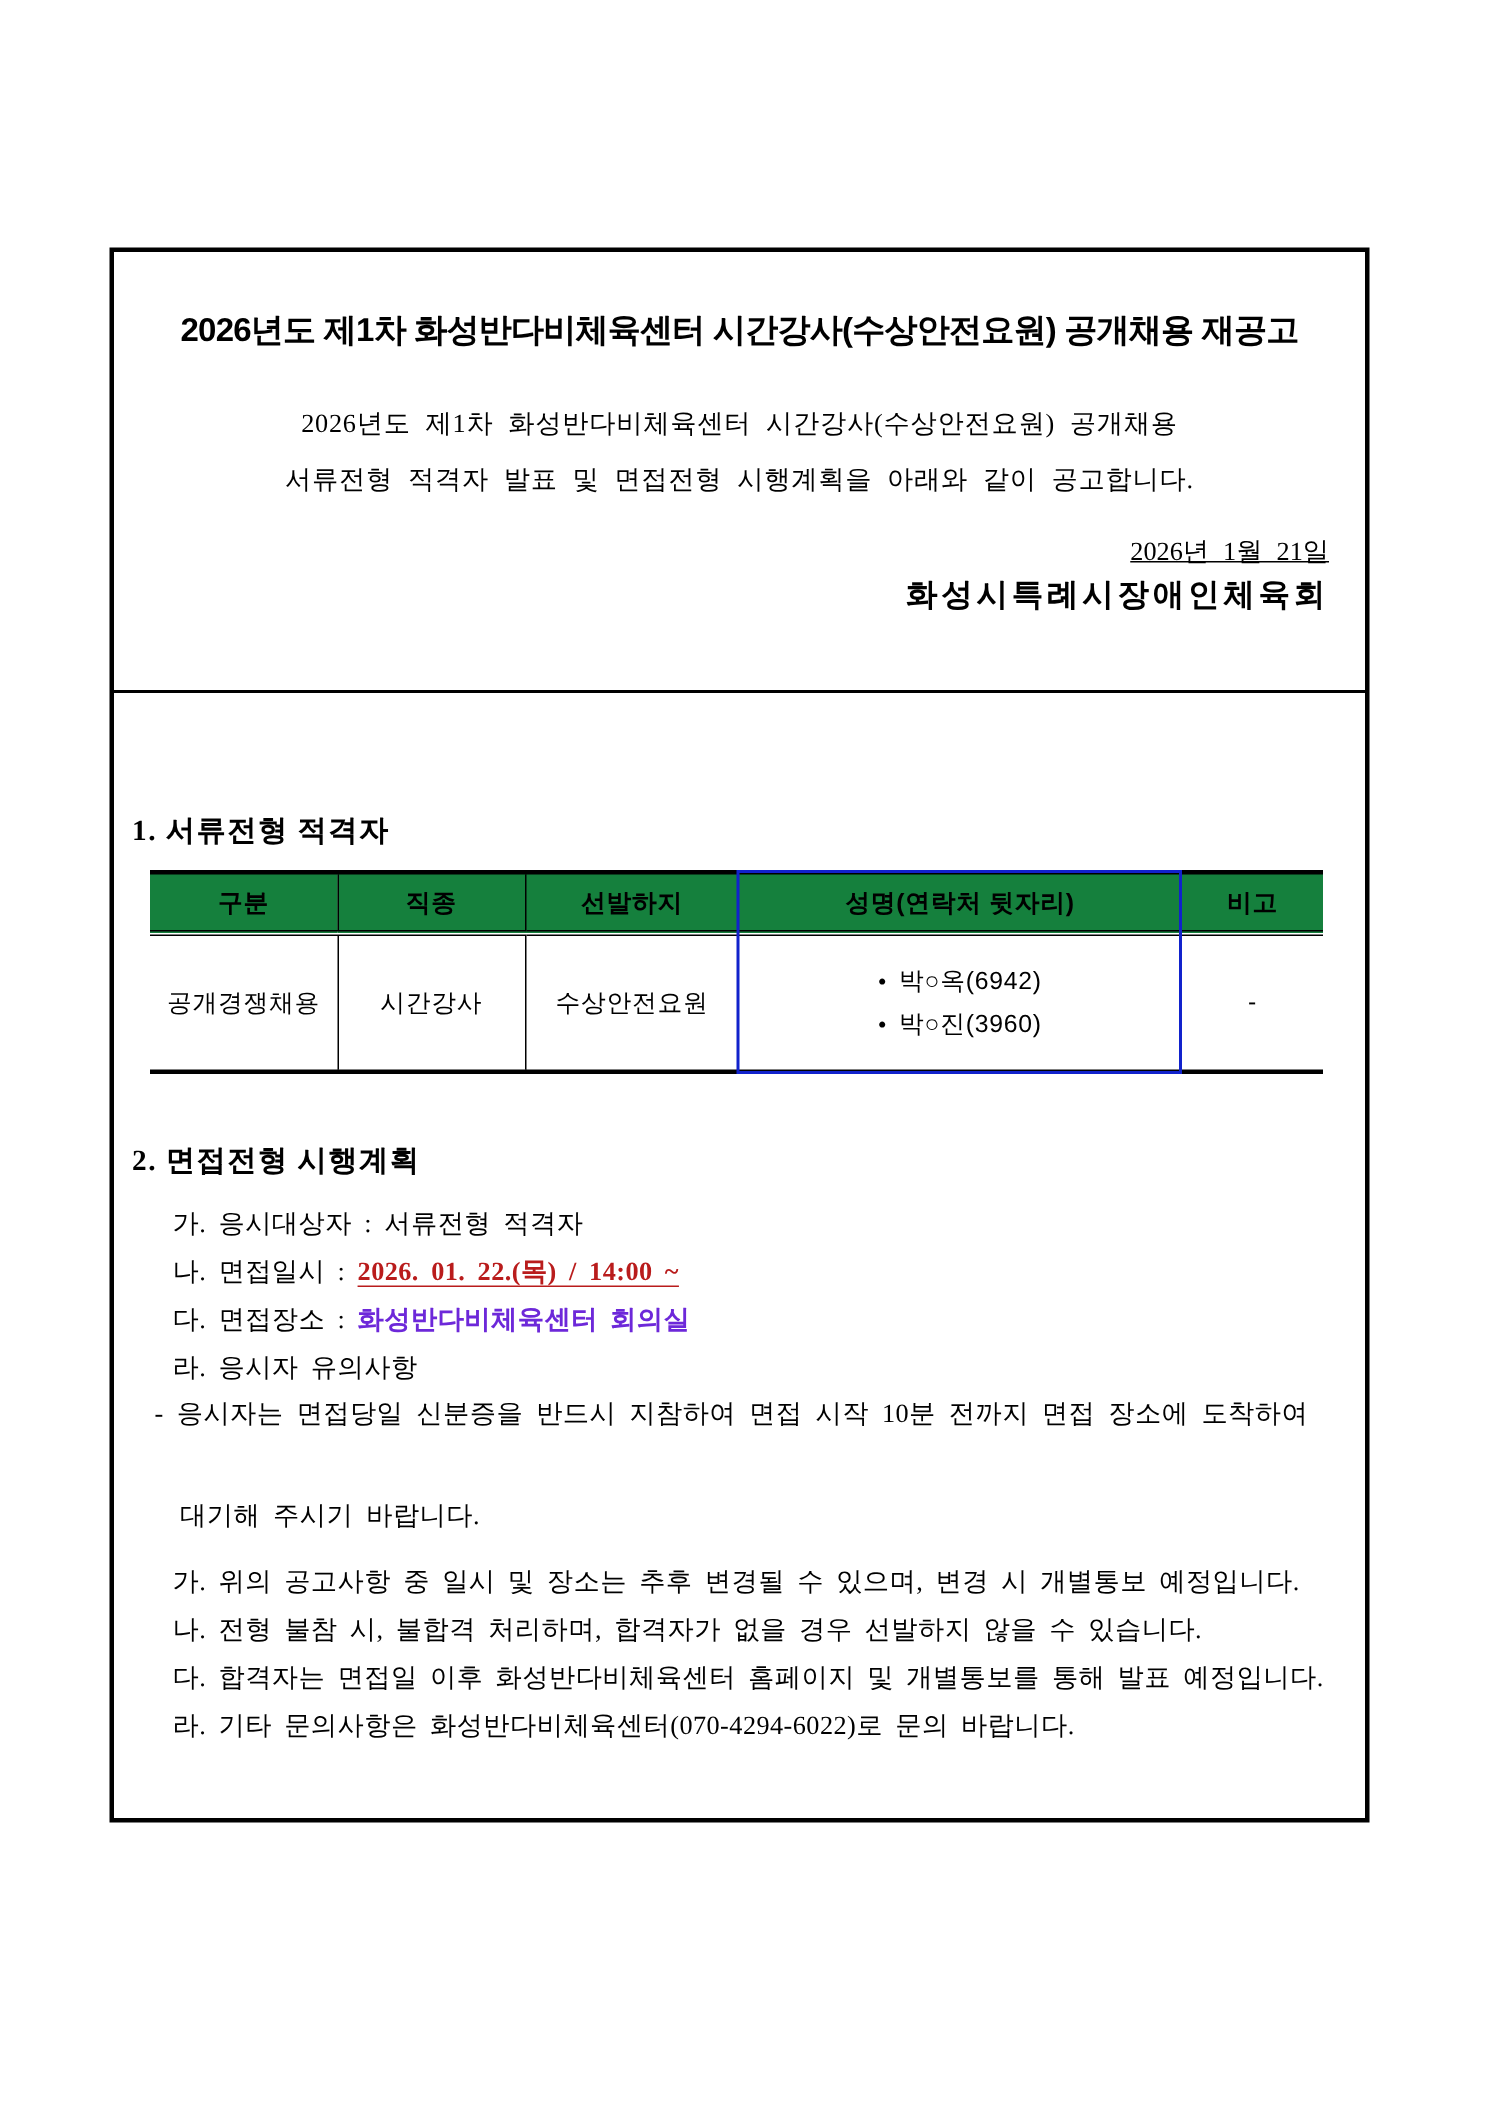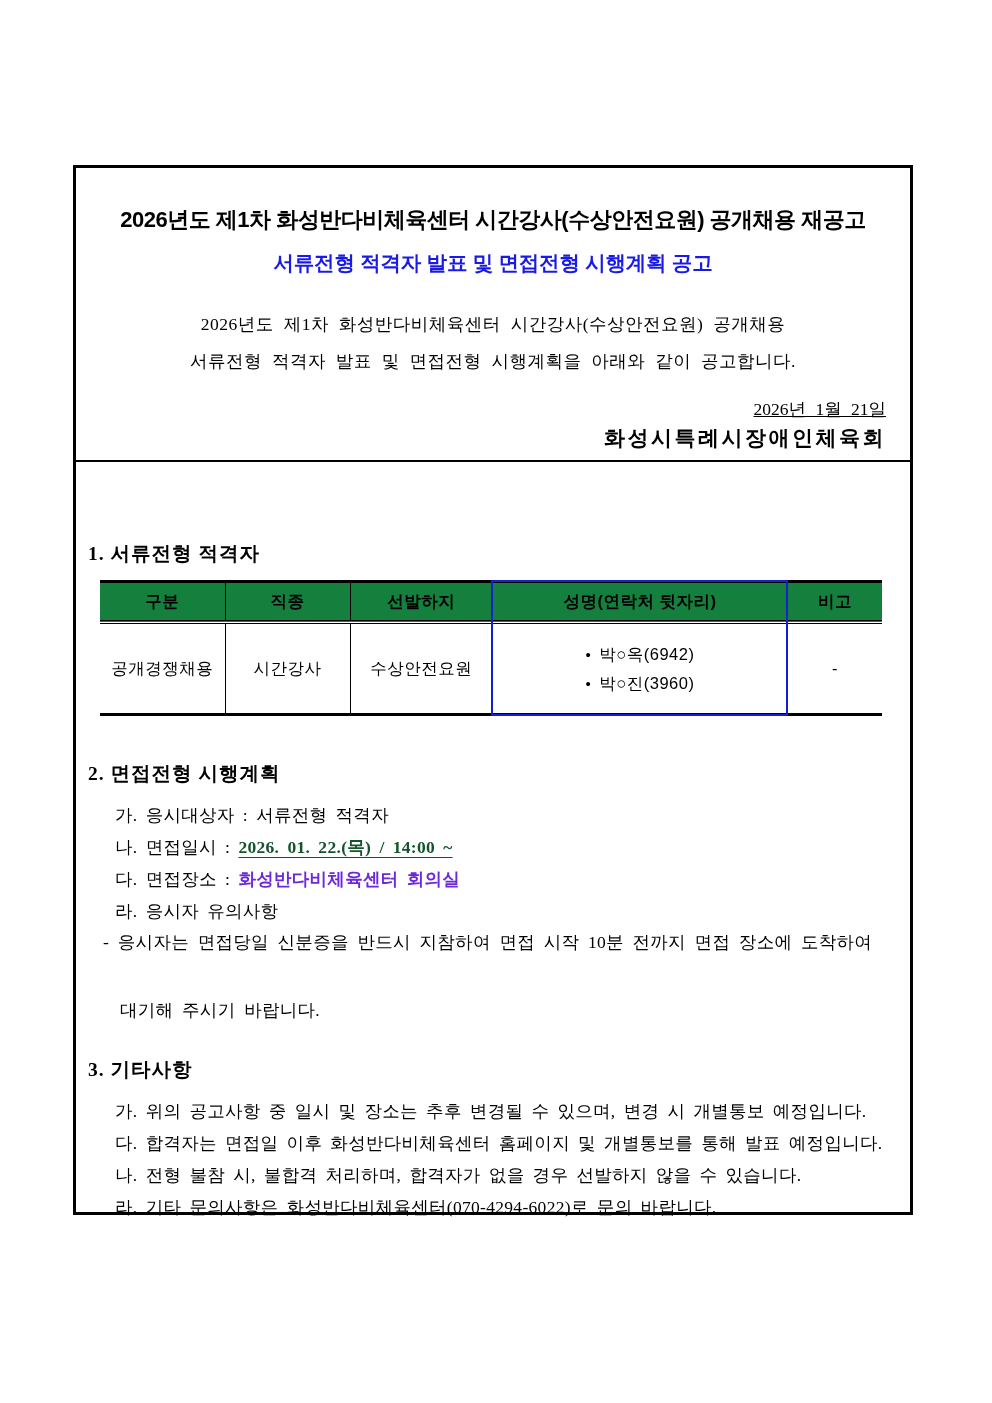--- a/index.html
+++ b/index.html
@@ -142,36 +142,35 @@
     font-size: 17.5px;
   }
   .item {
     line-height: 32px;
     letter-spacing: 0.3px;
     word-spacing: 3.5px;
     white-space: nowrap;
   }
   .blue-bold { color: #6d28d9; font-weight: 700; }
   .blue-underline {
-    color: #14532d;
+    color: #b91c1c;
     font-weight: 700;
     text-decoration: underline;
     text-underline-offset: 4px;
   }
   .note  { margin-left: -12px; line-height: 31px; letter-spacing: 0.3px; word-spacing: 4px; white-space: nowrap; }
   .note2 { margin-left: 5px;  line-height: 31px; letter-spacing: 0.3px; word-spacing: 4px; margin-top: 37px; }
 </style>
 </head>
 <body>
 
 <div class="doc">
 
   <div class="hdr">
     <div class="title1">2026년도 제1차 화성반다비체육센터 시간강사(수상안전요원) 공개채용 재공고</div>
-    <div class="title2">서류전형 적격자 발표 및 면접전형 시행계획 공고</div>
     <div class="intro">
       <div>2026년도 제1차 화성반다비체육센터 시간강사(수상안전요원) 공개채용</div>
       <div>서류전형 적격자 발표 및 면접전형 시행계획을 아래와 같이 공고합니다.</div>
     </div>
     <div class="dateline">2026년 1월 21일</div>
     <div class="orgline">화성시특례시장애인체육회</div>
   </div>
 
   <div>
 
@@ -216,22 +215,21 @@
     <div class="s-heading sh2">2. 면접전형 시행계획</div>
     <div class="items">
       <div class="item">가. 응시대상자 : 서류전형 적격자</div>
       <div class="item"><span>나. 면접일시 : </span><span class="blue-underline">2026. 01. 22.(목) / 14:00 ~</span></div>
       <div class="item"><span>다. 면접장소 : </span><span class="blue-bold">화성반다비체육센터 회의실</span></div>
       <div class="item">라. 응시자 유의사항</div>
       <div class="item note">- 응시자는 면접당일 신분증을 반드시 지참하여 면접 시작 10분 전까지 면접 장소에 도착하여</div>
       <div class="item note2">대기해 주시기 바랍니다.</div>
     </div>
 
-    <div class="s-heading sh3">3. 기타사항</div>
     <div class="items">
       <div class="item">가. 위의 공고사항 중 일시 및 장소는 추후 변경될 수 있으며, 변경 시 개별통보 예정입니다.</div>
+      <div class="item">나. 전형 불참 시, 불합격 처리하며, 합격자가 없을 경우 선발하지 않을 수 있습니다.</div>
       <div class="item">다. 합격자는 면접일 이후 화성반다비체육센터 홈페이지 및 개별통보를 통해 발표 예정입니다.</div>
-      <div class="item">나. 전형 불참 시, 불합격 처리하며, 합격자가 없을 경우 선발하지 않을 수 있습니다.</div>
       <div class="item">라. 기타 문의사항은 화성반다비체육센터(070-4294-6022)로 문의 바랍니다.</div>
     </div>
 
   </div>
 </div>
 
 </body></html>

